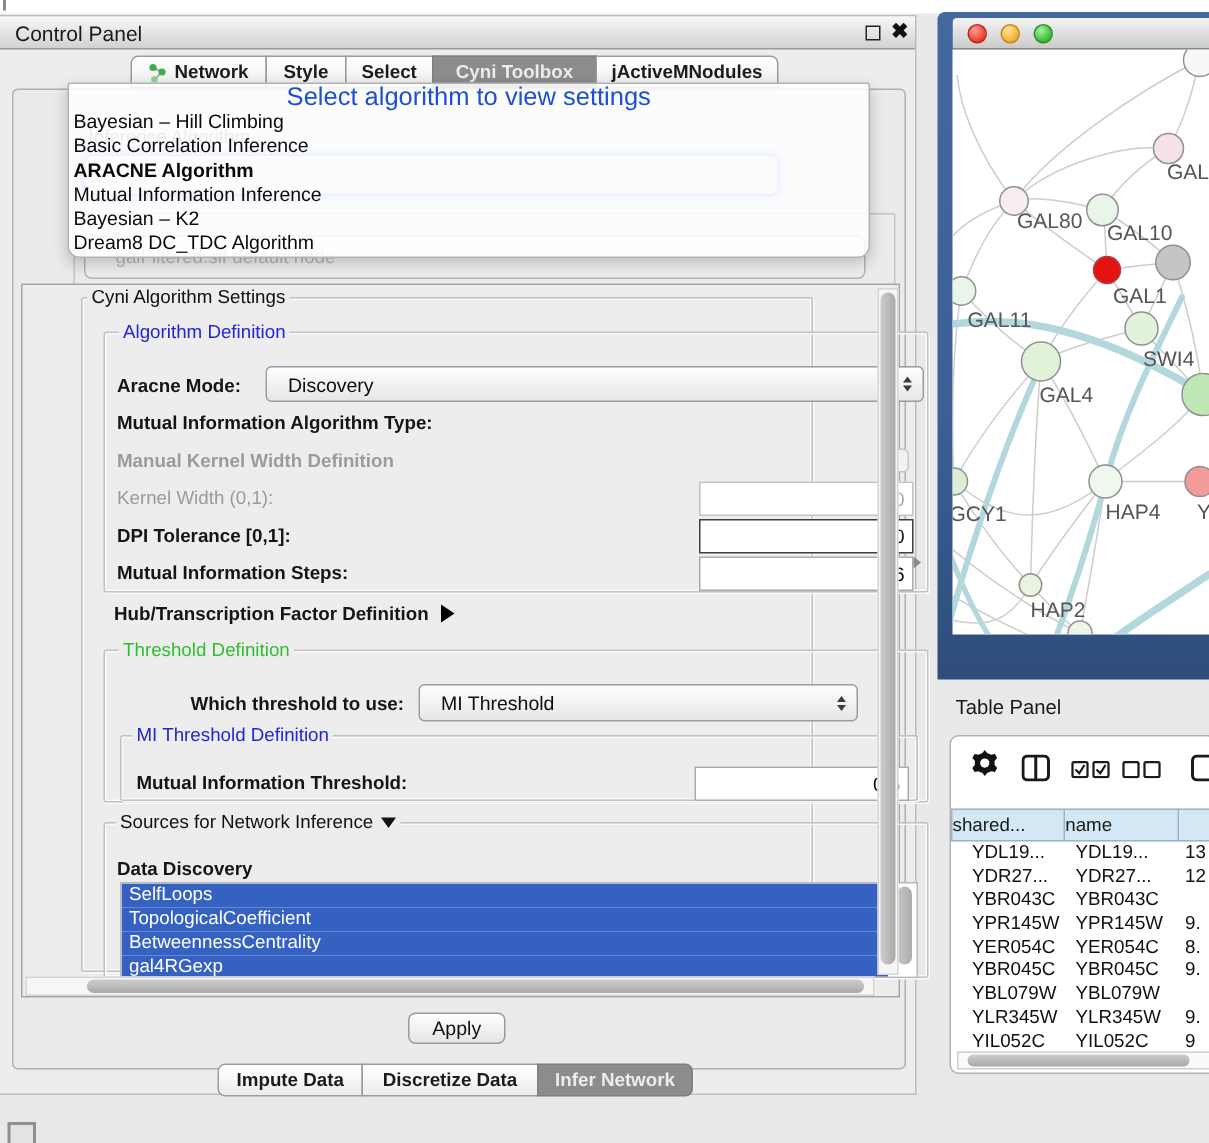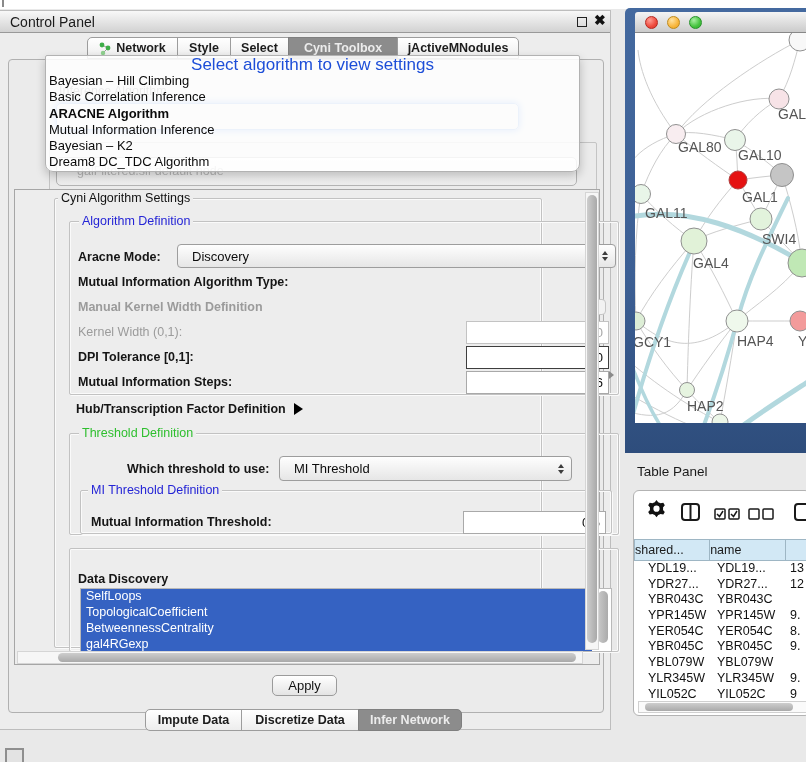--- a/index.html
+++ b/index.html
@@ -256,20 +256,24 @@
         <div class="etched" id="grp-mithr">
           <div class="gtitle">MI Threshold Definition</div>
           <div class="blab" style="left:10px; top:24px;">Mutual Information Threshold:</div>
           <div class="tfield" style="left:382px; top:20px; width:143px; height:23px;">
               <span>0.5</span>
             </div>
         </div>
       </div>
 
       <div class="etched" id="grp-src">
+        <div class="gtitle">
+          <span>Sources for Network Inference</span>
+          <span class="dtri"></span>
+        </div>
         <div class="blab" style="left:8px; top:23px;">Data Discovery</div>
         <div id="attr-list">
           <div class="li">SelfLoops</div>
           <div class="li">TopologicalCoefficient</div>
           <div class="li">BetweennessCentrality</div>
           <div class="li">gal4RGexp</div>
           <div id="attr-vsb">
               <div class="thumb"></div>
             </div>
         </div>

